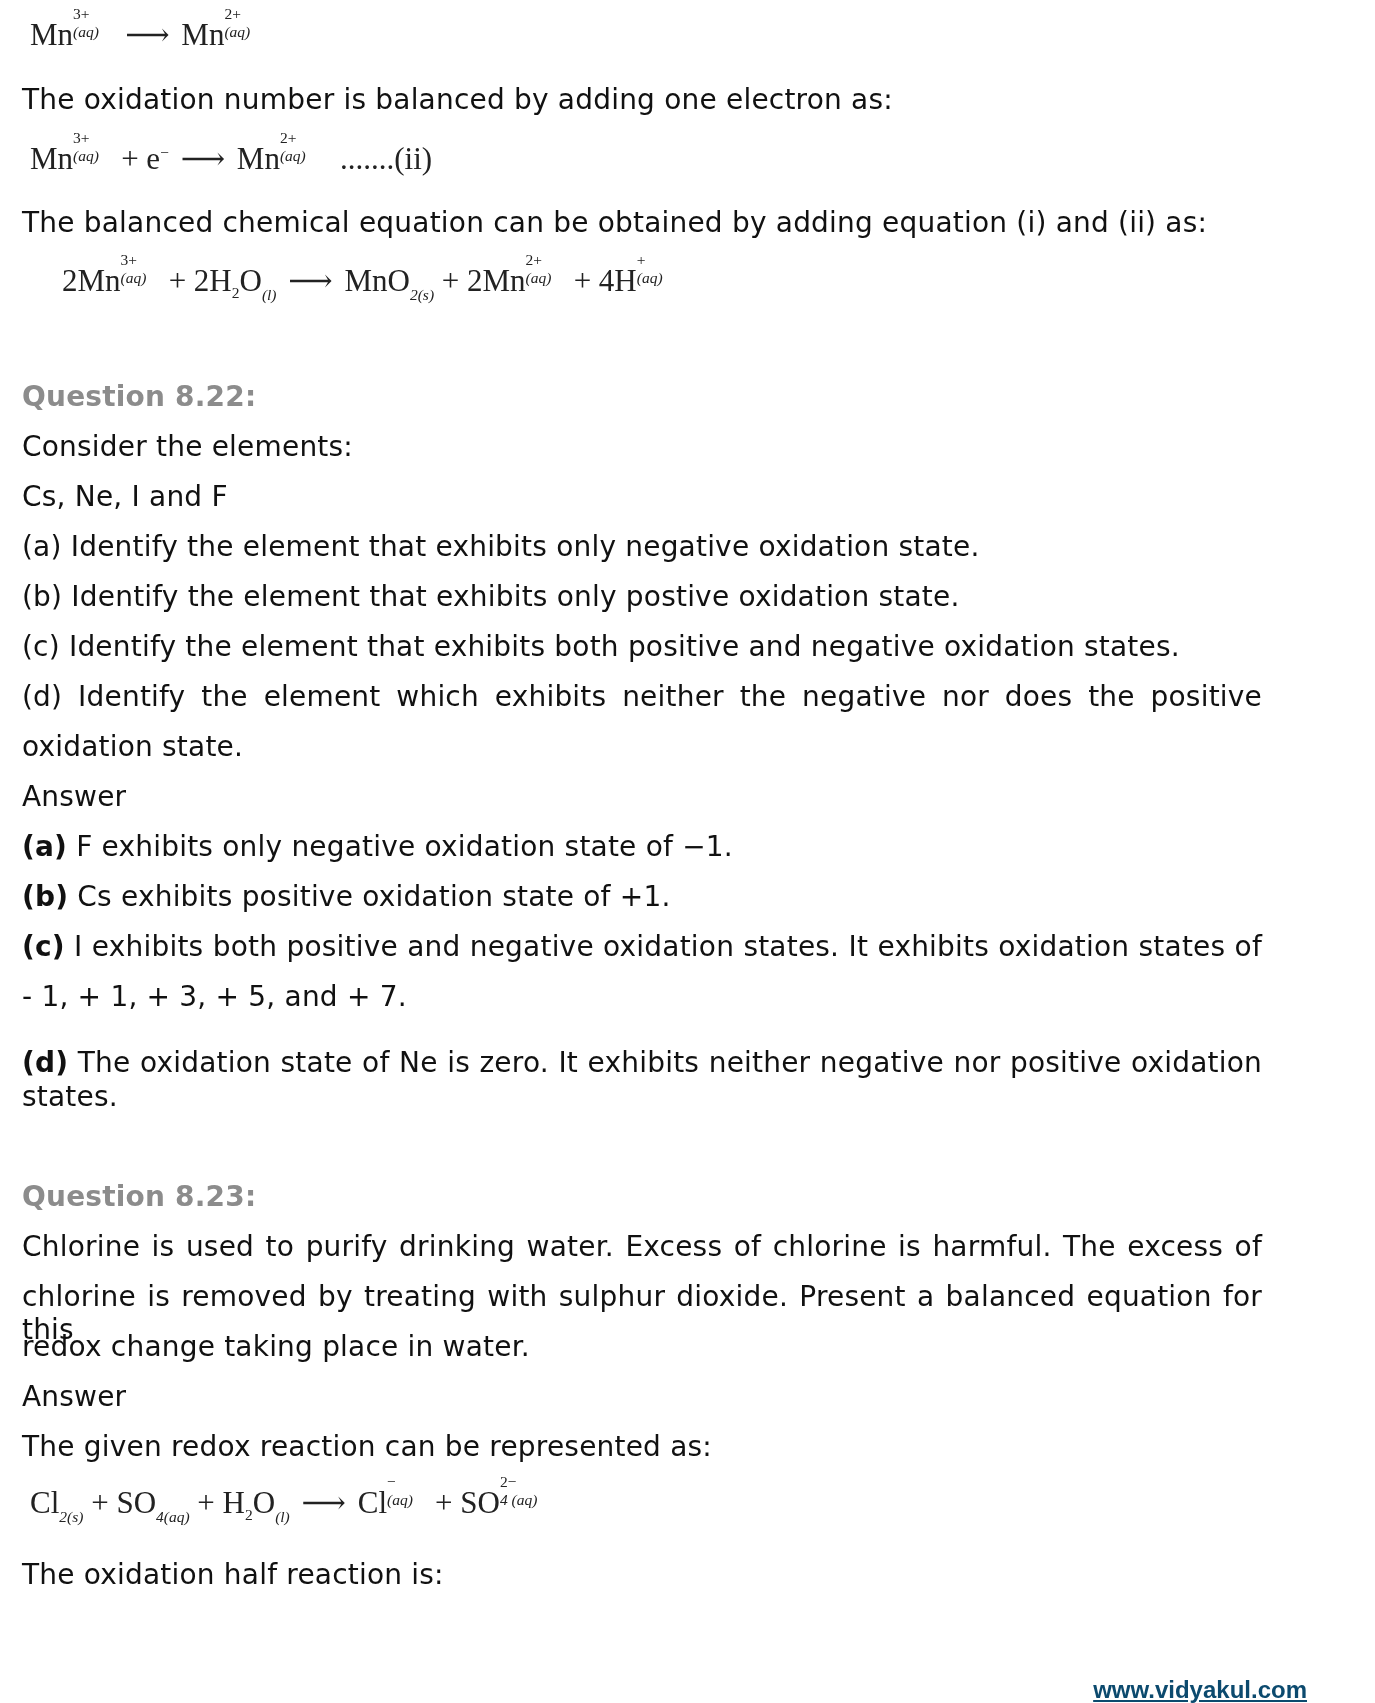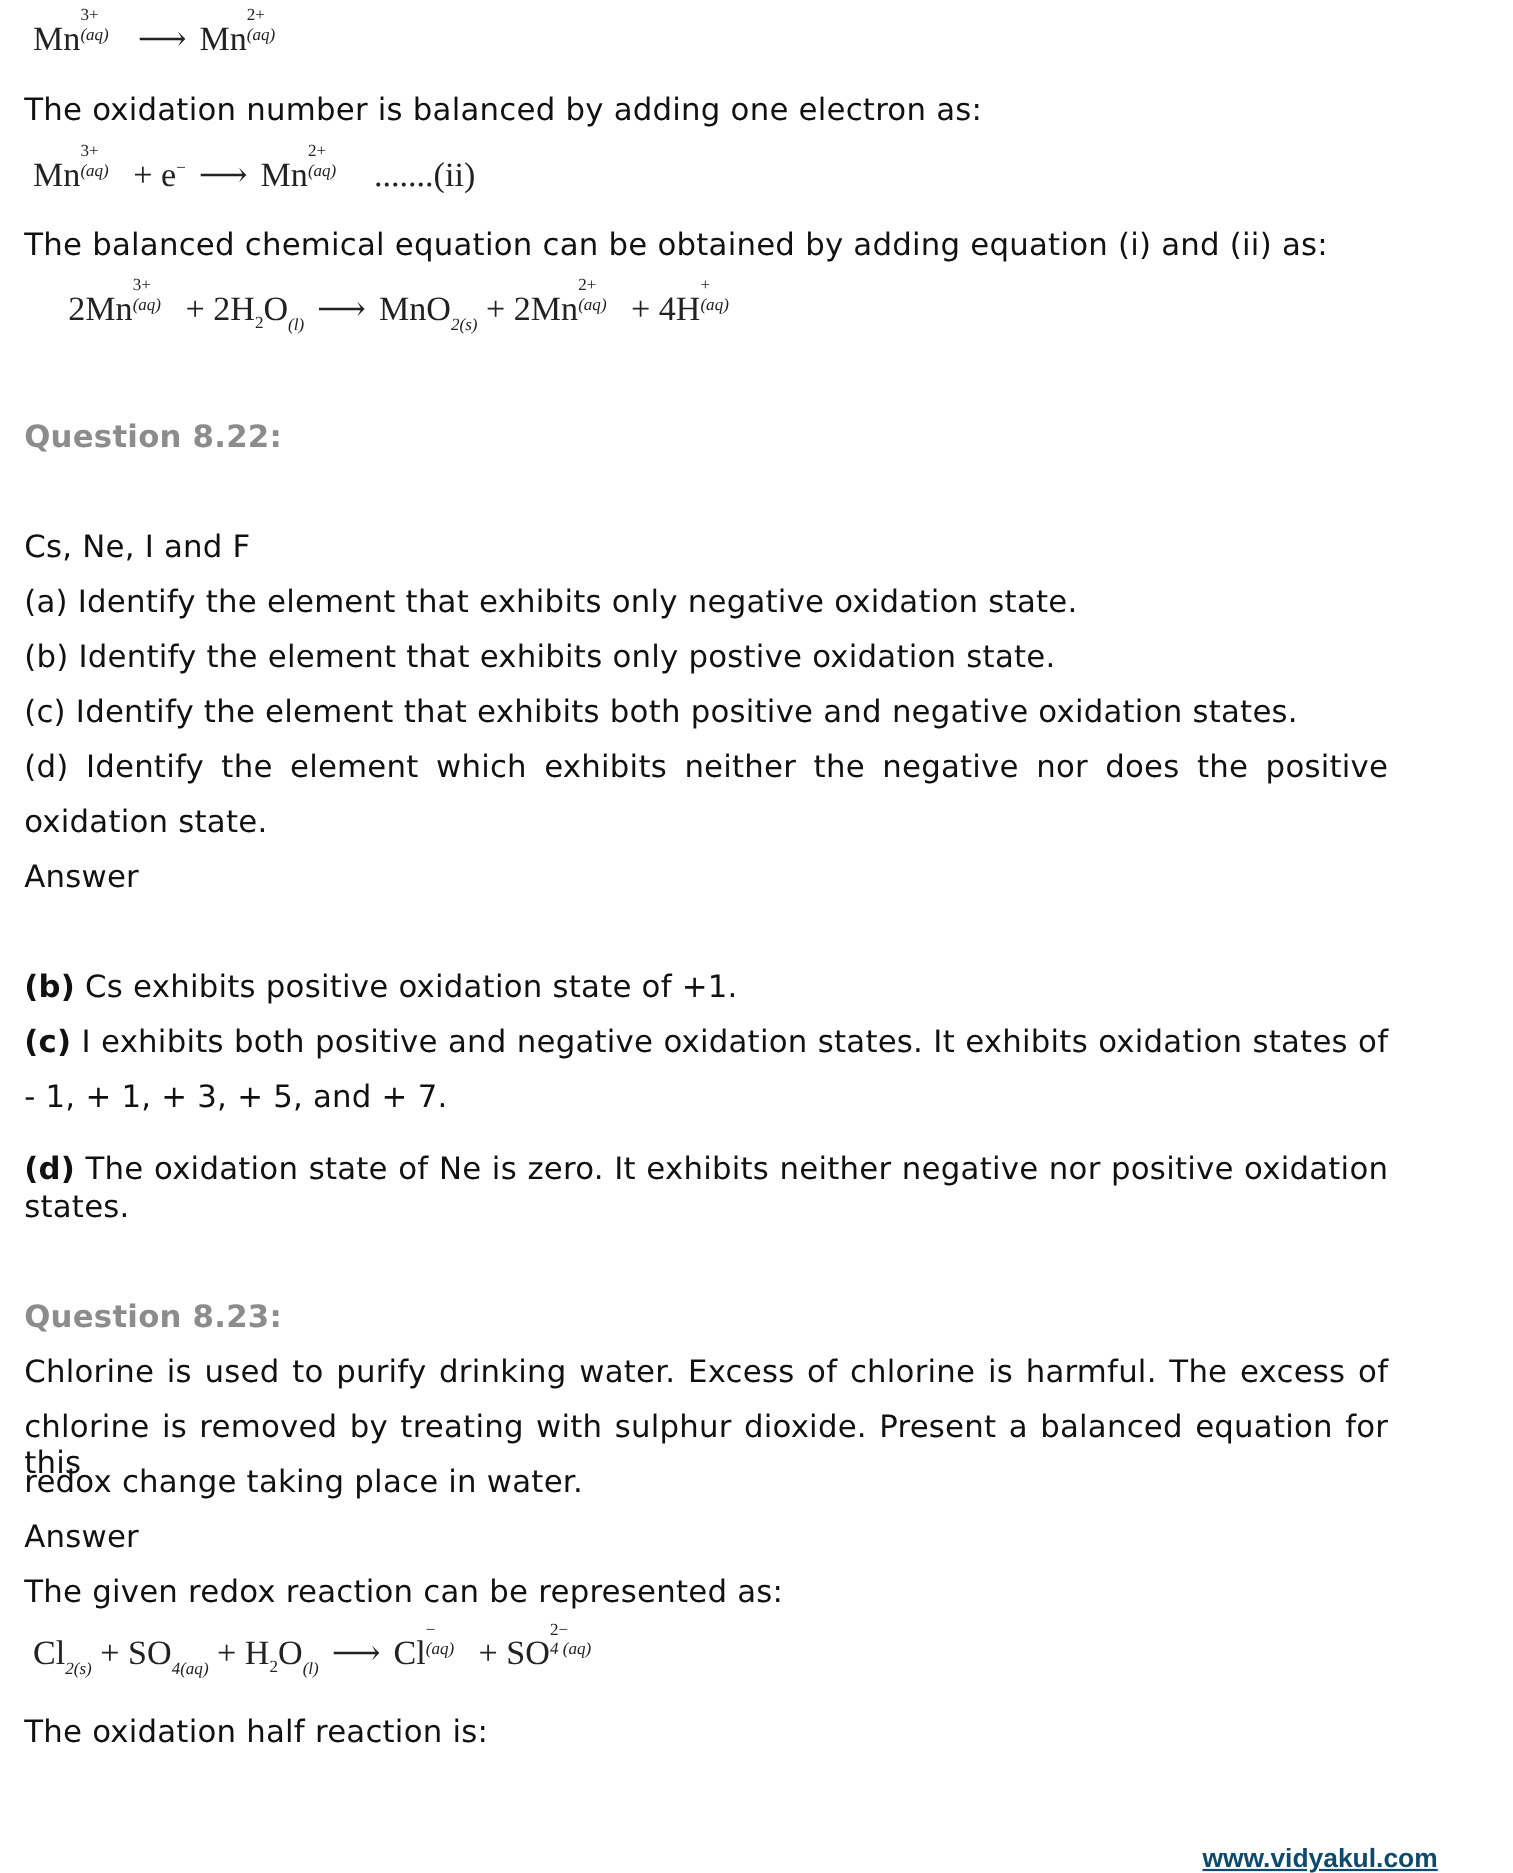--- a/index.html
+++ b/index.html
@@ -58,28 +58,30 @@
   <div class="eq" style="top:260px;margin-left:32px;">
     <span>2Mn</span><span class="ss"><span class="sup">3+</span><span class="sub">(aq)</span></span>
     <span>+ 2H</span><span class="sub2">2</span><span>O</span><span class="subi">(l)</span>
     <span class="arrow">⟶</span>
     <span>MnO</span><span class="subi">2(s)</span>
     <span>+ 2Mn</span><span class="ss"><span class="sup">2+</span><span class="sub">(aq)</span></span>
     <span>+ 4H</span><span class="ss"><span class="sup">+</span><span class="sub">(aq)</span></span>
   </div>
 
   <div class="line heading" style="top:380px;">Question 8.22:</div>
+  <div class="line" style="top:430px;">Consider the elements:</div>
   <div class="line" style="top:480px;">Cs, Ne, I and F</div>
   <div class="line" style="top:530px;">(a) Identify the element that exhibits only negative oxidation state.</div>
   <div class="line" style="top:580px;">(b) Identify the element that exhibits only postive oxidation state.</div>
   <div class="line" style="top:630px;">(c) Identify the element that exhibits both positive and negative oxidation states.</div>
   <div class="line just" style="top:680px;">(d) Identify the element which exhibits neither the negative nor does the positive</div>
   <div class="line" style="top:730px;">oxidation state.</div>
   <div class="line" style="top:780px;">Answer</div>
 
+  <div class="line" style="top:830px;"><span class="b">(a)</span><span> F exhibits only negative oxidation state of −1.</span></div>
   <div class="line" style="top:880px;"><span class="b">(b)</span><span> Cs exhibits positive oxidation state of +1.</span></div>
   <div class="line just" style="top:930px;"><span class="b">(c)</span><span> I exhibits both positive and negative oxidation states. It exhibits oxidation states of</span></div>
   <div class="line" style="top:980px;"><span>- 1, + 1, + 3, + 5, and + 7.</span></div>
   <div class="line just" style="top:1030px;margin-top:16px;"><span class="b">(d)</span><span> The oxidation state of Ne is zero. It exhibits neither negative nor positive oxidation</span></div>
   <div class="line" style="top:1080px;"><span>states.</span></div>
 
   <div class="line heading" style="top:1180px;">Question 8.23:</div>
   <div class="line just" style="top:1230px;">Chlorine is used to purify drinking water. Excess of chlorine is harmful. The excess of</div>
   <div class="line just" style="top:1280px;">chlorine is removed by treating with sulphur dioxide. Present a balanced equation for this</div>
   <div class="line" style="top:1330px;">redox change taking place in water.</div>

